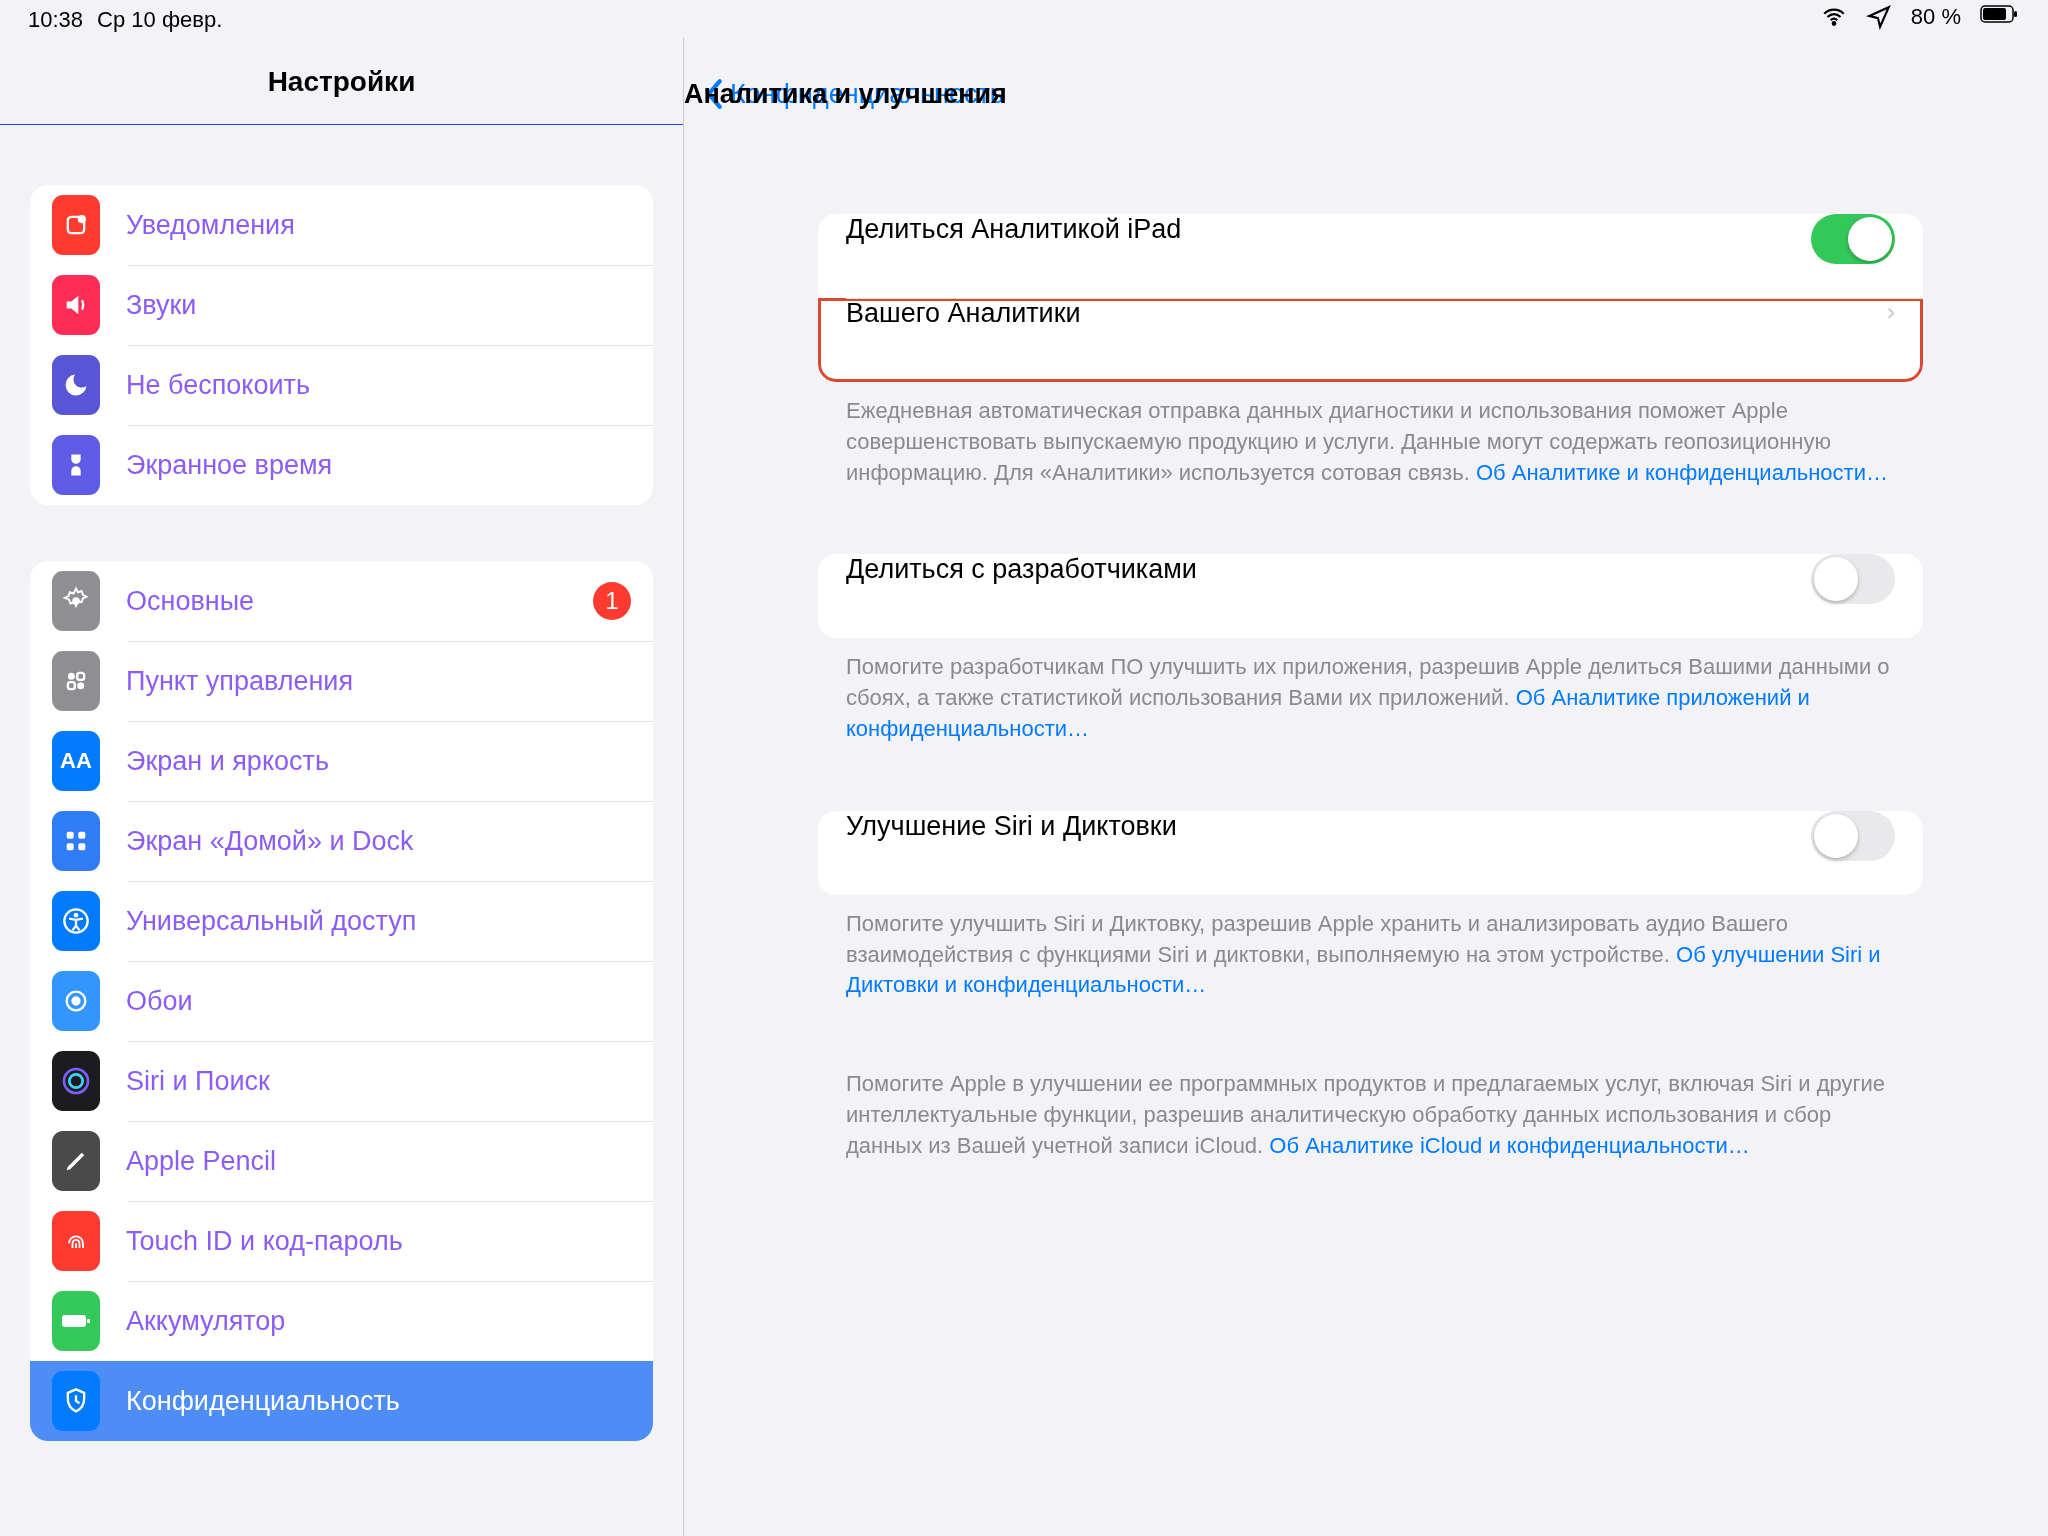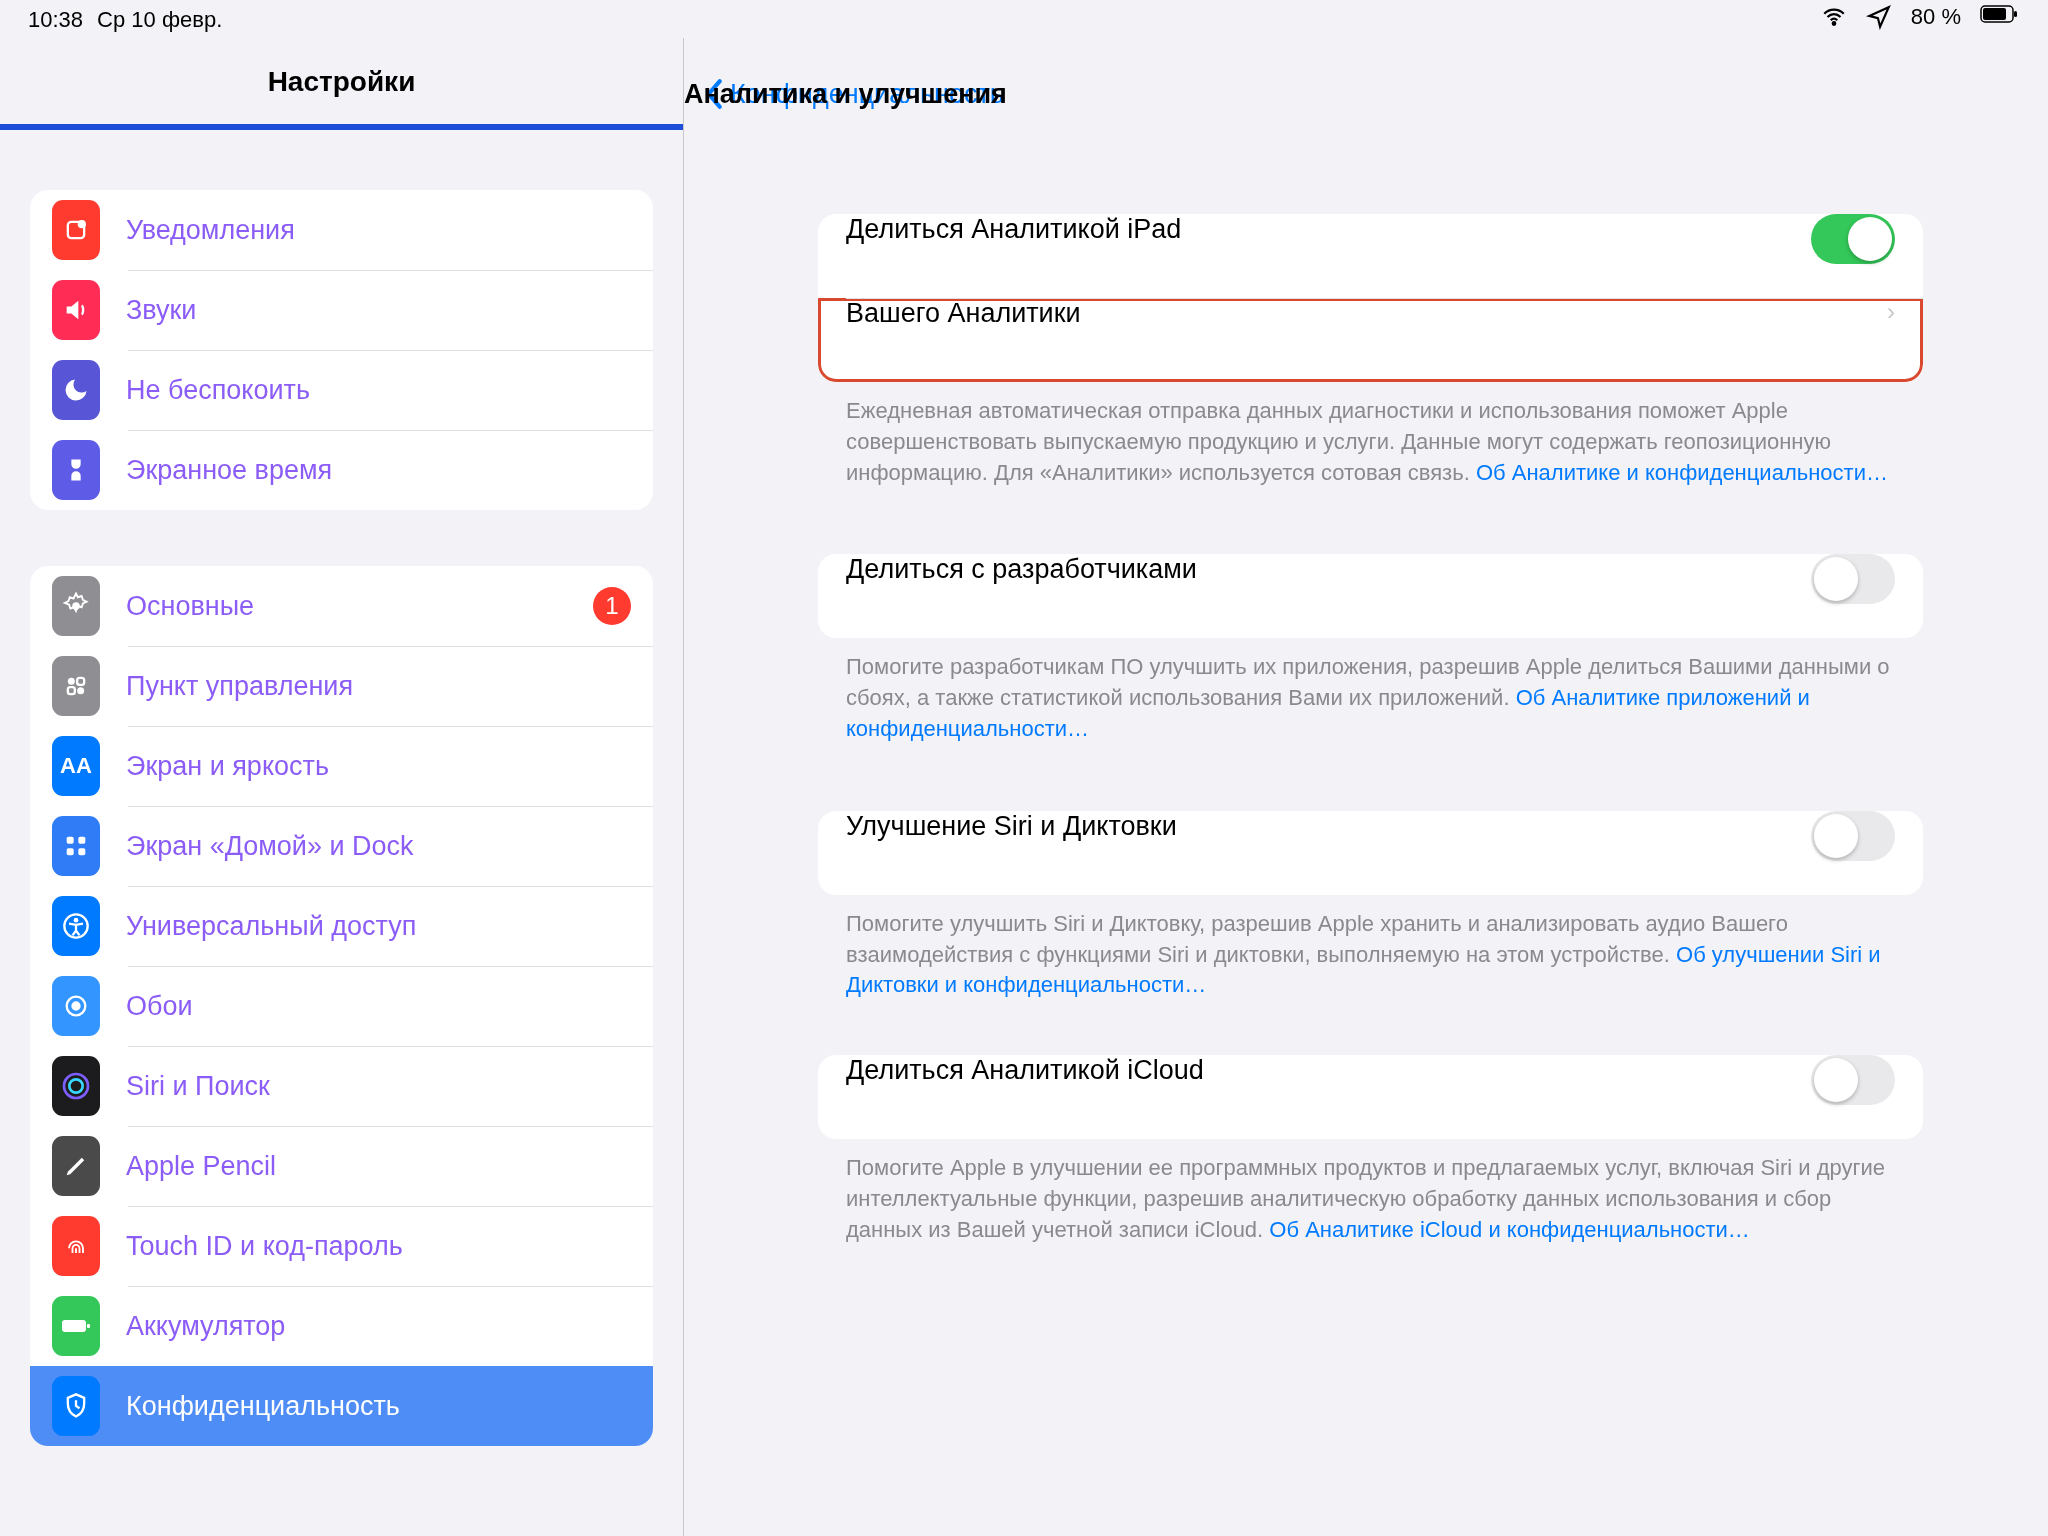--- a/index.html
+++ b/index.html
@@ -30,21 +30,21 @@
   width: 684px;
   border-right: 1px solid #c7c7cc;
   display:flex; flex-direction:column;
   background: #f2f2f7;
 }
 .sidebar-header {
   text-align:center;
   font-size: 28px;
   font-weight: 600;
   padding: 28px 0 26px 0;
-  border-bottom: 6px solid #1d4ed8;
+  border-bottom: 1px solid #1d4ed8;
 }
 
 .sidebar-scroll { padding: 60px 30px 0 30px; }
 .group {
   background: #fff;
   border-radius: 18px;
   overflow: hidden;
   margin-bottom: 56px;
 }
 .row {
@@ -392,28 +392,20 @@
                 <div class="knob"></div>
               </div>
           </div>
         </div>
         <div class="footer-text">
           <span>Помогите улучшить Siri и Диктовку, разрешив Apple хранить и анализировать аудио Вашего взаимодействия с функциями Siri и диктовки, выполняемую на этом устройстве. </span><a href="#">Об улучшении Siri и Диктовки и конфиденциальности…</a>
         </div>
 
         <div class="section-gap-s"></div>
 
-        <div class="dgroup">
-          <div class="drow">
-            <span class="drow-label">Делиться Аналитикой iCloud</span>
-            <div class="toggle">
-                <div class="knob"></div>
-              </div>
-          </div>
-        </div>
         <div class="footer-text">
           <span>Помогите Apple в улучшении ее программных продуктов и предлагаемых услуг, включая Siri и другие интеллектуальные функции, разрешив аналитическую обработку данных использования и сбор данных из Вашей учетной записи iCloud. </span><a href="#">Об Аналитике iCloud и конфиденциальности…</a>
         </div>
 
       </div>
     </div>
   </div>
 </div>
 
 </body></html>

